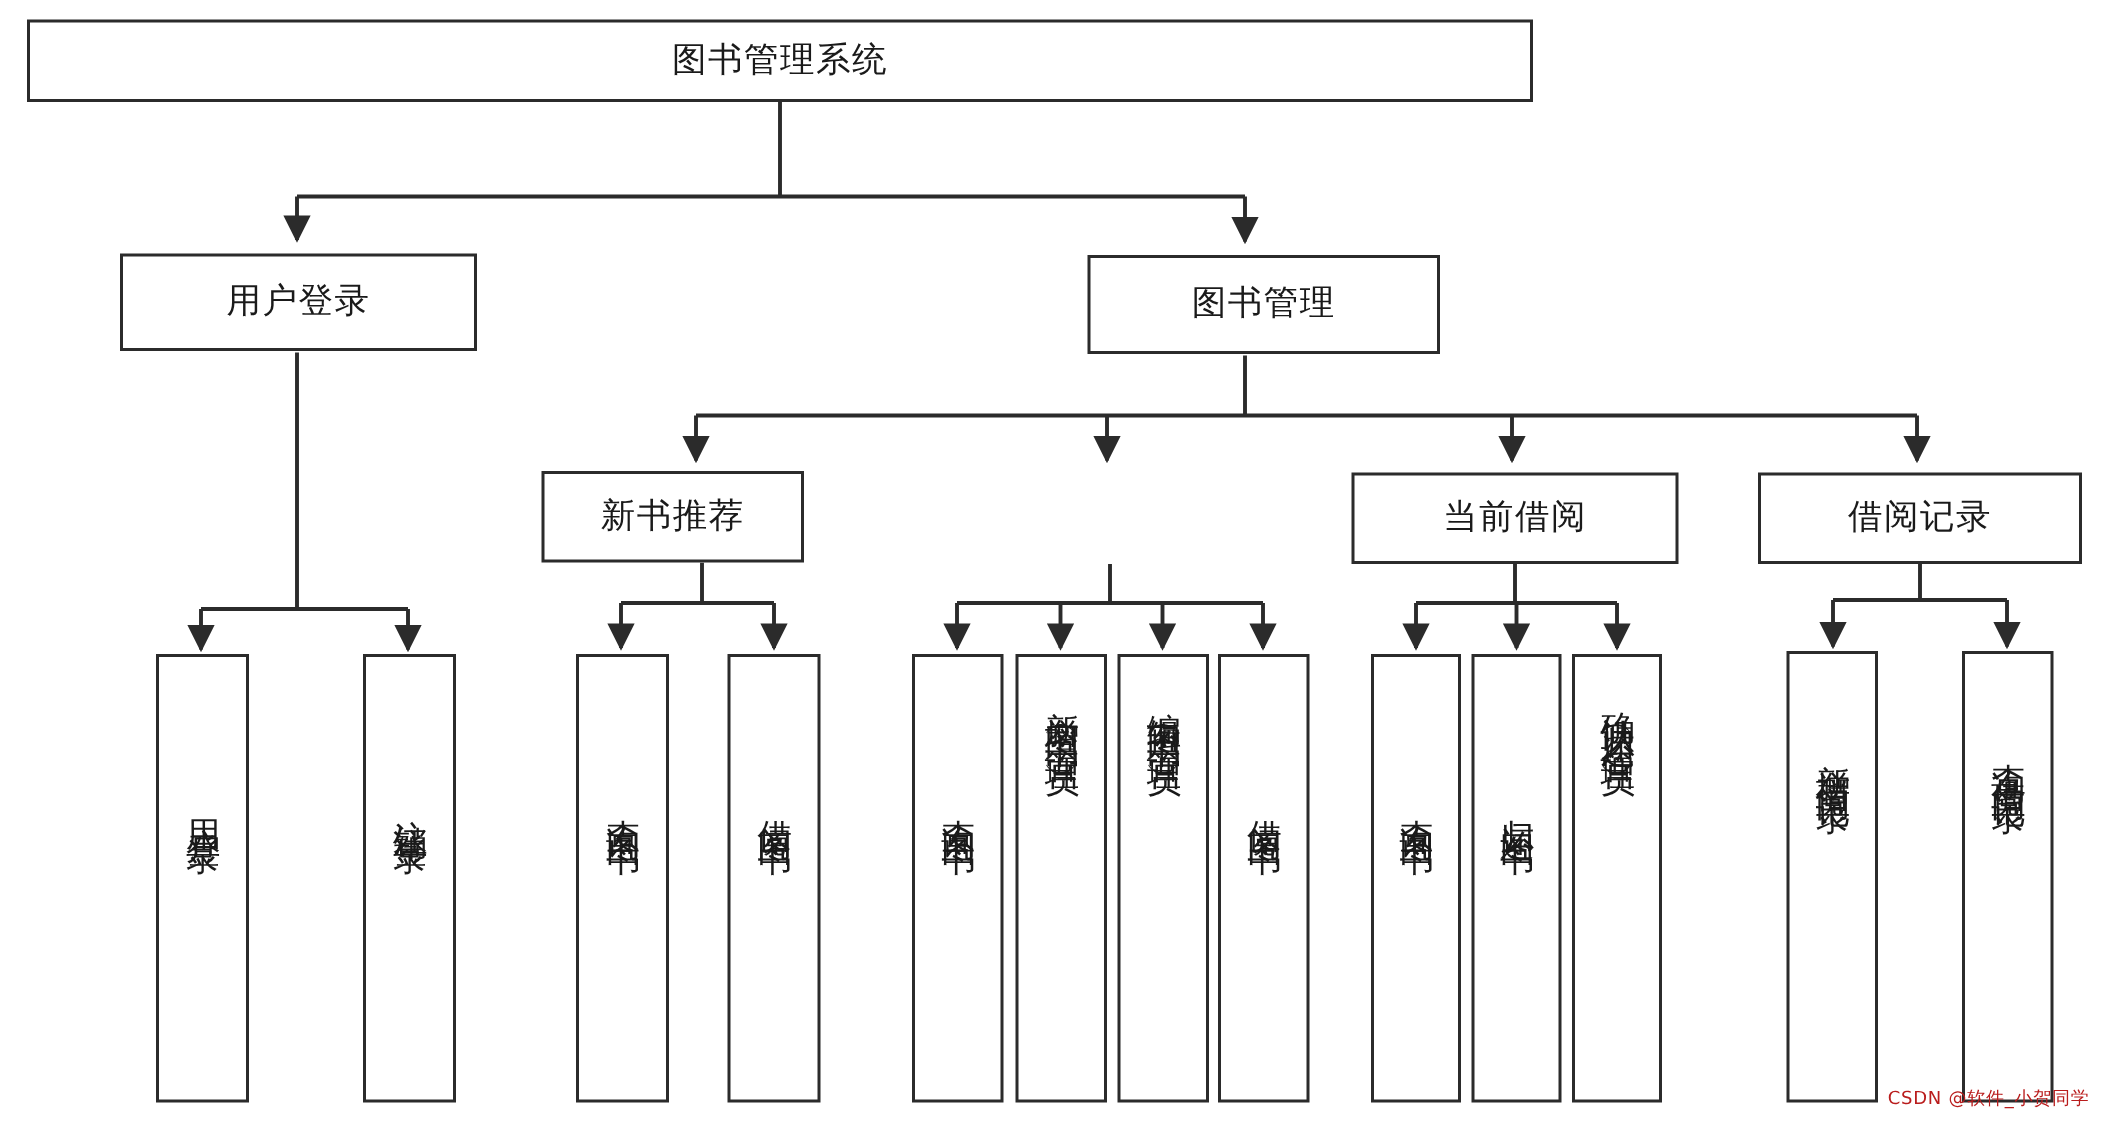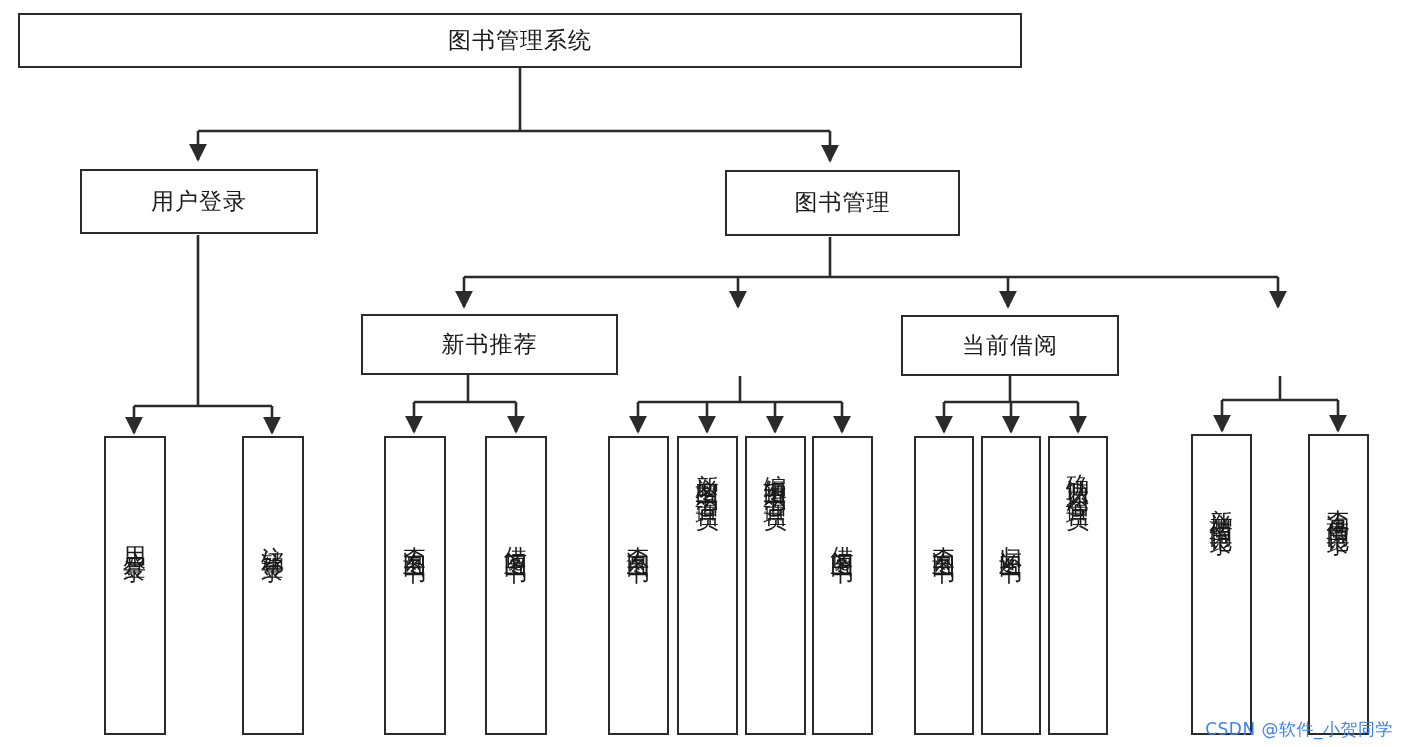--- a/index.html
+++ b/index.html
@@ -55,22 +55,22 @@
     line-height: 1.05;
     white-space: nowrap;
   }
   
   .node.vert.mid { padding-top: 90px; }
   .node.vert.low { padding-top: 55px; }
   #watermark {
     position: absolute;
     right: 12px;
     bottom: 6px;
-    font-size: 17px;
-    color: #3b82f6;
+    font-size: 12px;
+    color: #b91c1c;
     letter-spacing: 0.5px;
     white-space: nowrap;
     user-select: none;
   }
 </style>
 </head>
 <body>
 
 <div id="diagram-root">
 
@@ -128,25 +128,28 @@
     <span>图书管理系统</span>
   </div>
 
   <div class="node horiz" style="left:80px; top:169px; width:238px; height:65px;">
     <span>用户登录</span>
   </div>
   <div class="node horiz" style="left:711px; top:170px; width:235px; height:66px;margin-left:14px;">
     <span>图书管理</span>
   </div>
 
-  <div class="node horiz" style="left:361px; top:314px; width:257px; height:61px;">
+  <div class="node horiz" style="left:361px; top:314px; width:175px; height:61px;">
     <span>新书推荐</span>
   </div>
   <div class="node horiz" style="left:901px; top:315px; width:218px; height:61px;text-align:center;">
     <span>当前借阅</span>
+  </div>
+  <div class="node horiz" style="left:1172px; top:315px; width:216px; height:61px;">
+    <span>借阅记录</span>
   </div>
 
   <div class="node vert mid" style="left:104px; top:436px; width:62px; height:299px;">
     <span class="vtext">用户登录</span>
   </div>
   <div class="node vert mid" style="left:242px; top:436px; width:62px; height:299px;">
     <span class="vtext">注销登录</span>
   </div>
 
   <div class="node vert mid" style="left:384px; top:436px; width:62px; height:299px;">

